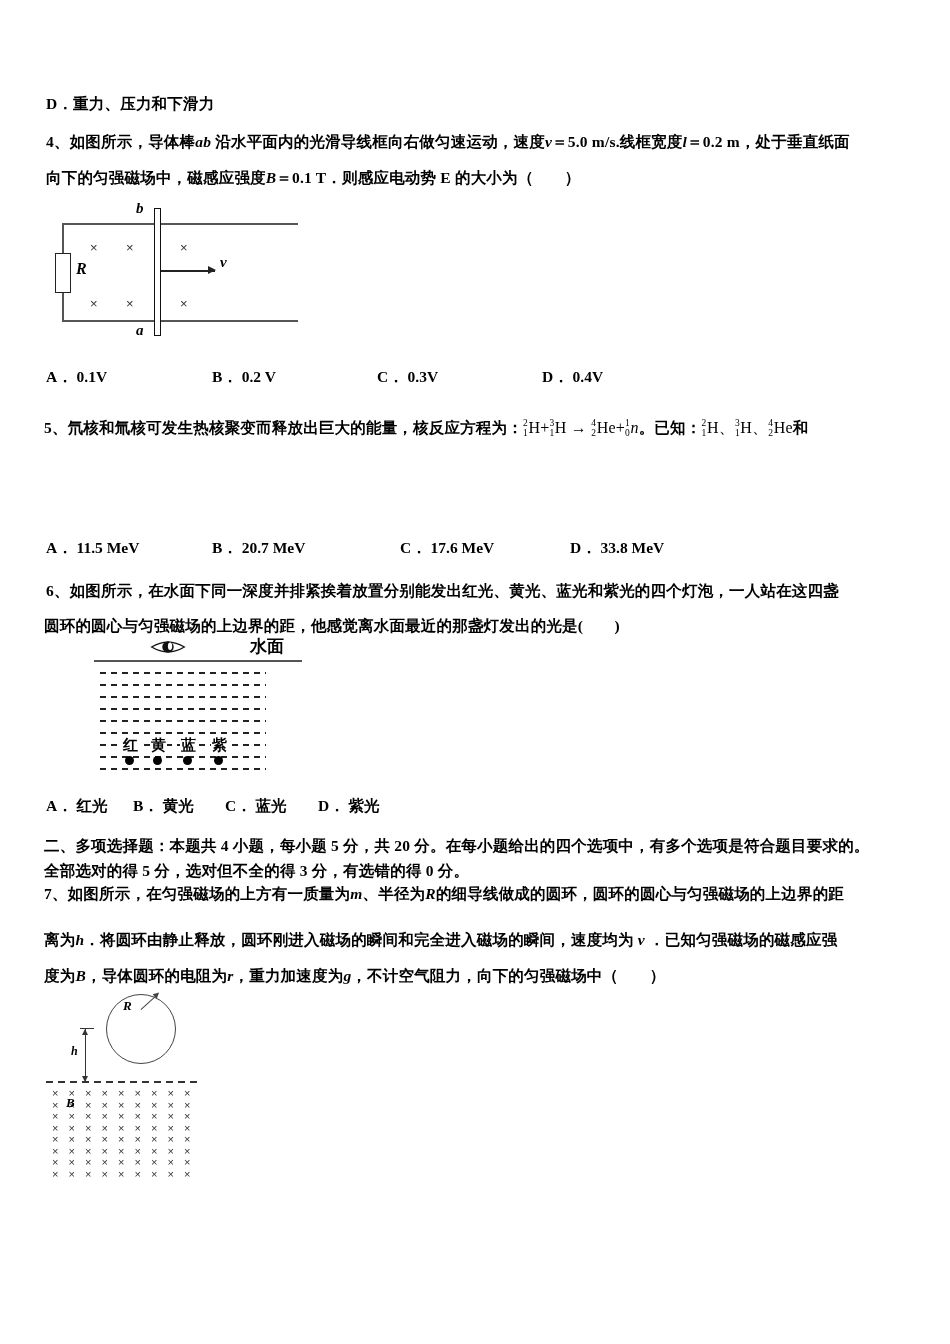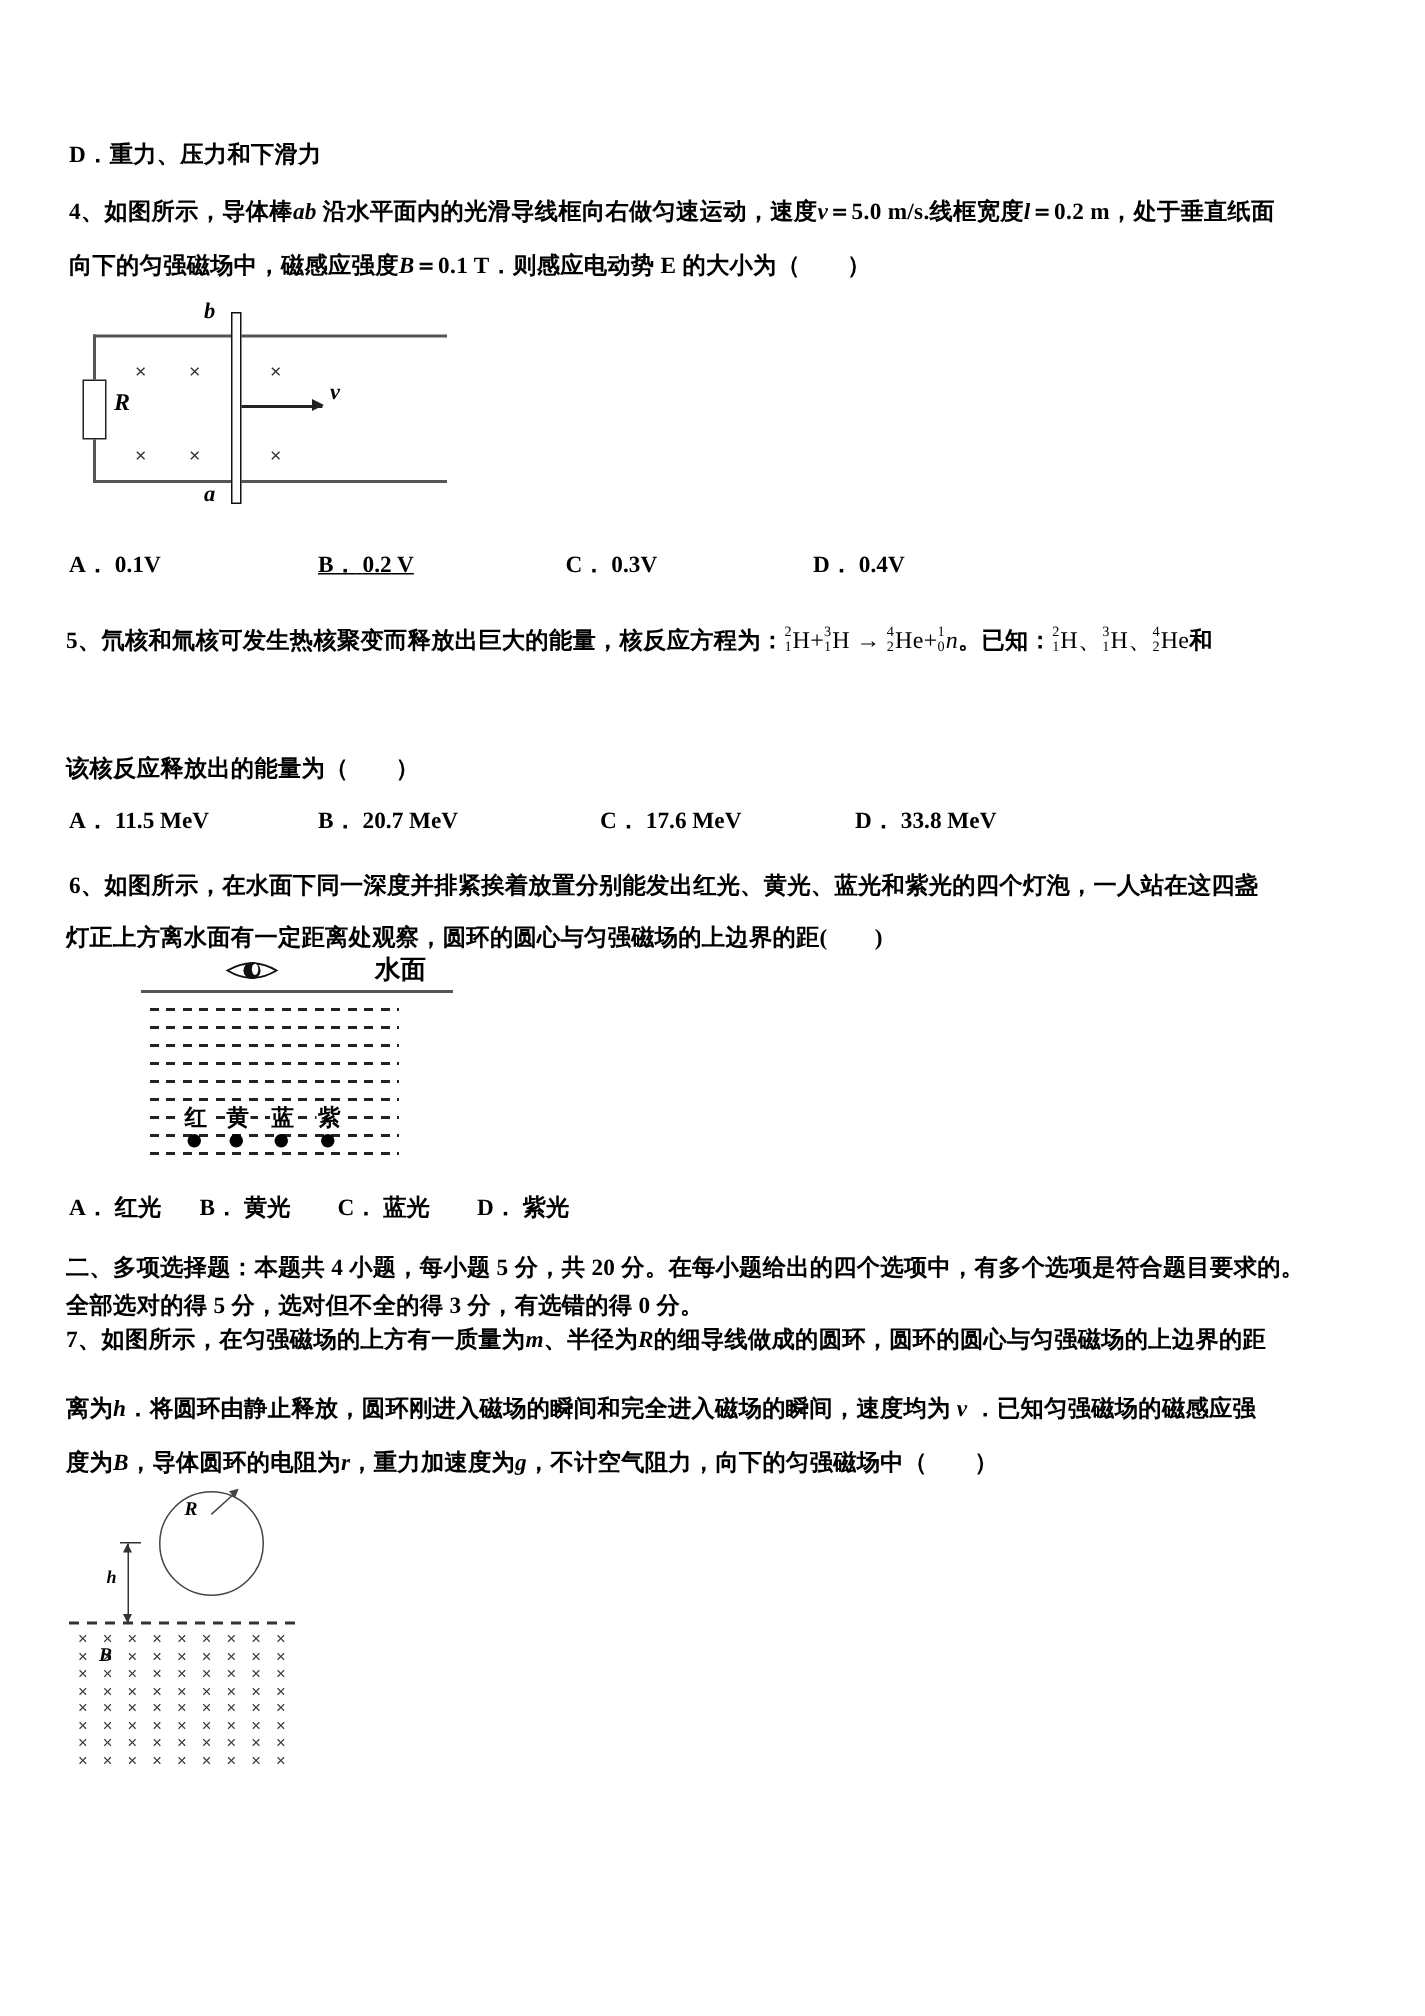--- a/index.html
+++ b/index.html
@@ -369,21 +369,21 @@
     <div class="rod"></div>
     <div class="lbl-b">b</div>
     <div class="lbl-a">a</div>
     <div class="v-arrow"></div>
     <div class="v-label">v</div>
   </div>
 
   <div class="abs opt-row" style="left:46px; top:362px;">
     <span>A．</span>&nbsp;<span>0.1V</span>
   </div>
-  <div class="abs opt-row" style="left:212px; top:362px;text-decoration:underline;">
+  <div class="abs opt-row" style="left:212px; top:362px;">
     <span>B．</span>&nbsp;<span>0.2 V</span>
   </div>
   <div class="abs opt-row" style="left:377px; top:362px;">
     <span>C．</span>&nbsp;<span>0.3V</span>
   </div>
   <div class="abs opt-row" style="left:542px; top:362px;">
     <span>D．</span>&nbsp;<span>0.4V</span>
   </div>
 
   <div class="abs qline" style="left:44px; top:410px;">
@@ -403,37 +403,36 @@
           <span>2</span>
           <span>1</span>
         </span><span class="nuc-sym">H</span><span>、</span><span class="nuc-idx">
           <span>3</span>
           <span>1</span>
         </span><span class="nuc-sym">H</span><span>、</span><span class="nuc-idx">
           <span>4</span>
           <span>2</span>
         </span><span class="nuc-sym">He</span></span><span>和</span>
   </div>
-  <div class="abs qline" style="left:44px; top:495px;">该核反应释放出的能量为（　　）</div>
 
   <div class="abs opt-row" style="left:46px; top:533px;">
     <span>A．</span>&nbsp;<span>11.5 MeV</span>
   </div>
   <div class="abs opt-row" style="left:212px; top:533px;">
     <span>B．</span>&nbsp;<span>20.7 MeV</span>
   </div>
   <div class="abs opt-row" style="left:400px; top:533px;">
     <span>C．</span>&nbsp;<span>17.6 MeV</span>
   </div>
   <div class="abs opt-row" style="left:570px; top:533px;">
     <span>D．</span>&nbsp;<span>33.8 MeV</span>
   </div>
 
   <div class="abs qline" style="left:46px; top:573px;">6、如图所示，在水面下同一深度并排紧挨着放置分别能发出红光、黄光、蓝光和紫光的四个灯泡，一人站在这四盏</div>
-  <div class="abs qline" style="left:44px; top:608px;">灯正上方离水面有一定距离处观察，圆环的圆心与匀强磁场的上边界的距(　　)</div>
+  <div class="abs qline" style="left:44px; top:608px;">圆环的圆心与匀强磁场的上边界的距，他感觉离水面最近的那盏灯发出的光是(　　)</div>
 
   <div id="fig-water">
     <svg class="eye" viewBox="0 0 44 20">
       <path d="M2 10 Q22 -2 42 10 Q22 22 2 10 Z" fill="#ffffff" stroke="#111" stroke-width="1.6"></path>
       <ellipse cx="22" cy="10" rx="7" ry="7" fill="#111"></ellipse>
       <ellipse cx="24.5" cy="9" rx="2.6" ry="4.6" fill="#ffffff"></ellipse>
     </svg>
     <div class="water-label">水面</div>
     <div class="surface"></div>
 

